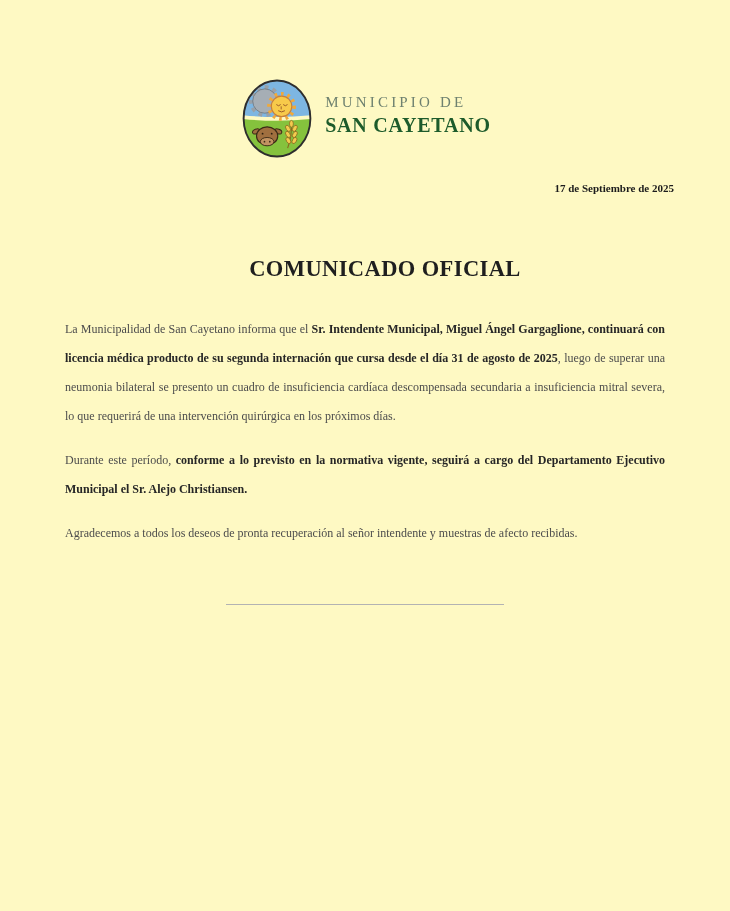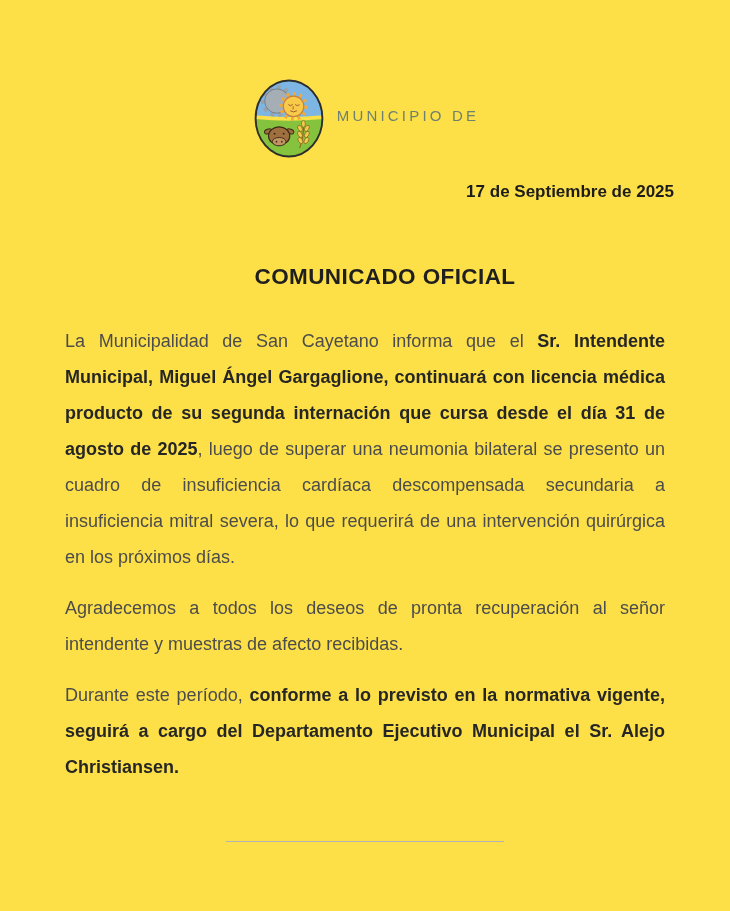--- a/index.html
+++ b/index.html
@@ -5,23 +5,23 @@
   html, body {
     margin: 0;
     padding: 0;
     background: #ffffff;
   }
   .page {
     position: relative;
     width: 730px;
     height: 911px;
     margin: 0 auto;
-    background: #fde047;
+    background: #fef9c3;
     overflow: hidden;
-    font-family: Liberation Sans, sans-serif;
+    font-family: Liberation Serif, serif;
   }
   
   .logo-block {
     display: flex;
     justify-content: center;
     align-items: center;
     padding-top: 76px;
     gap: 10px;
   }
   .crest { flex: 0 0 auto; }
@@ -39,43 +39,43 @@
     letter-spacing: 0.8px;
     color: #1d5b2b;
     margin-top: 3px;
     white-space: nowrap;
   }
   
   .doc-date {
     margin-top: 21px;
     padding-right: 56px;
     text-align: right;
-    font-size: 17px;
+    font-size: 11px;
     font-weight: 700;
     color: #1c1c1c;
   }
   
   .doc-title {
     margin: 62px 0 0 0;
     text-align: center;
     font-size: 22.5px;
     font-weight: 800;
     letter-spacing: 0.4px;
     color: #1f1f1f;
     padding-left: 40px;
   }
   
   .doc-body {
     margin: 33px 65px 0 65px;
   }
   .doc-body p {
     margin: 0 0 15px 0;
     text-align: justify;
-    font-size: 18px;
-    line-height: 36px;
+    font-size: 12px;
+    line-height: 29px;
     color: #4c4c4c;
     font-weight: 400;
   }
   .doc-body p strong {
     color: #262626;
     font-weight: 700;
   }
   
   .divider {
     width: 278px;
@@ -135,28 +135,29 @@
           <ellipse cx="64.5" cy="77" rx="2.6" ry="4.5" fill="#f3cb4e" stroke="#8a6a1f" stroke-width="1" transform="rotate(-32 64.5 77)"></ellipse>
           <ellipse cx="73.5" cy="77" rx="2.6" ry="4.5" fill="#f3cb4e" stroke="#8a6a1f" stroke-width="1" transform="rotate(32 73.5 77)"></ellipse>
           <ellipse cx="65" cy="85" rx="2.6" ry="4.5" fill="#f3cb4e" stroke="#8a6a1f" stroke-width="1" transform="rotate(-32 65 85)"></ellipse>
           <ellipse cx="73" cy="85" rx="2.6" ry="4.5" fill="#f3cb4e" stroke="#8a6a1f" stroke-width="1" transform="rotate(32 73 85)"></ellipse>
         </g>
       </g>
       <ellipse cx="50" cy="56" rx="44" ry="50" fill="none" stroke="#2d2d2d" stroke-width="2.5"></ellipse>
     </svg>
     <div class="logo-text">
       <div class="logo-line1">MUNICIPIO DE</div>
+      <div class="logo-line2">SAN CAYETANO</div>
     </div>
   </header>
 
   <div class="doc-date">17 de Septiembre de 2025</div>
 
   <h1 class="doc-title">COMUNICADO OFICIAL</h1>
 
   <main class="doc-body" id="body-container">
       <p><span>La Municipalidad de San Cayetano informa que el </span><strong>Sr. Intendente Municipal, Miguel Ángel Gargaglione, continuará con licencia médica producto de su segunda internación que cursa desde el día 31 de agosto de 2025</strong><span>, luego de superar una neumonia bilateral se presento un cuadro de insuficiencia cardíaca descompensada secundaria a insuficiencia mitral severa, lo que requerirá de una intervención quirúrgica en los próximos días.</span></p>
+      <p><span>Durante este período, </span><strong>conforme a lo previsto en la normativa vigente, seguirá a cargo del Departamento Ejecutivo Municipal el Sr. Alejo Christiansen.</strong></p>
       <p><span>Agradecemos a todos los deseos de pronta recuperación al señor intendente y muestras de afecto recibidas.</span></p>
-      <p><span>Durante este período, </span><strong>conforme a lo previsto en la normativa vigente, seguirá a cargo del Departamento Ejecutivo Municipal el Sr. Alejo Christiansen.</strong></p>
     </main>
 
   <hr class="divider">
 
 </div>
 
 </body></html>

